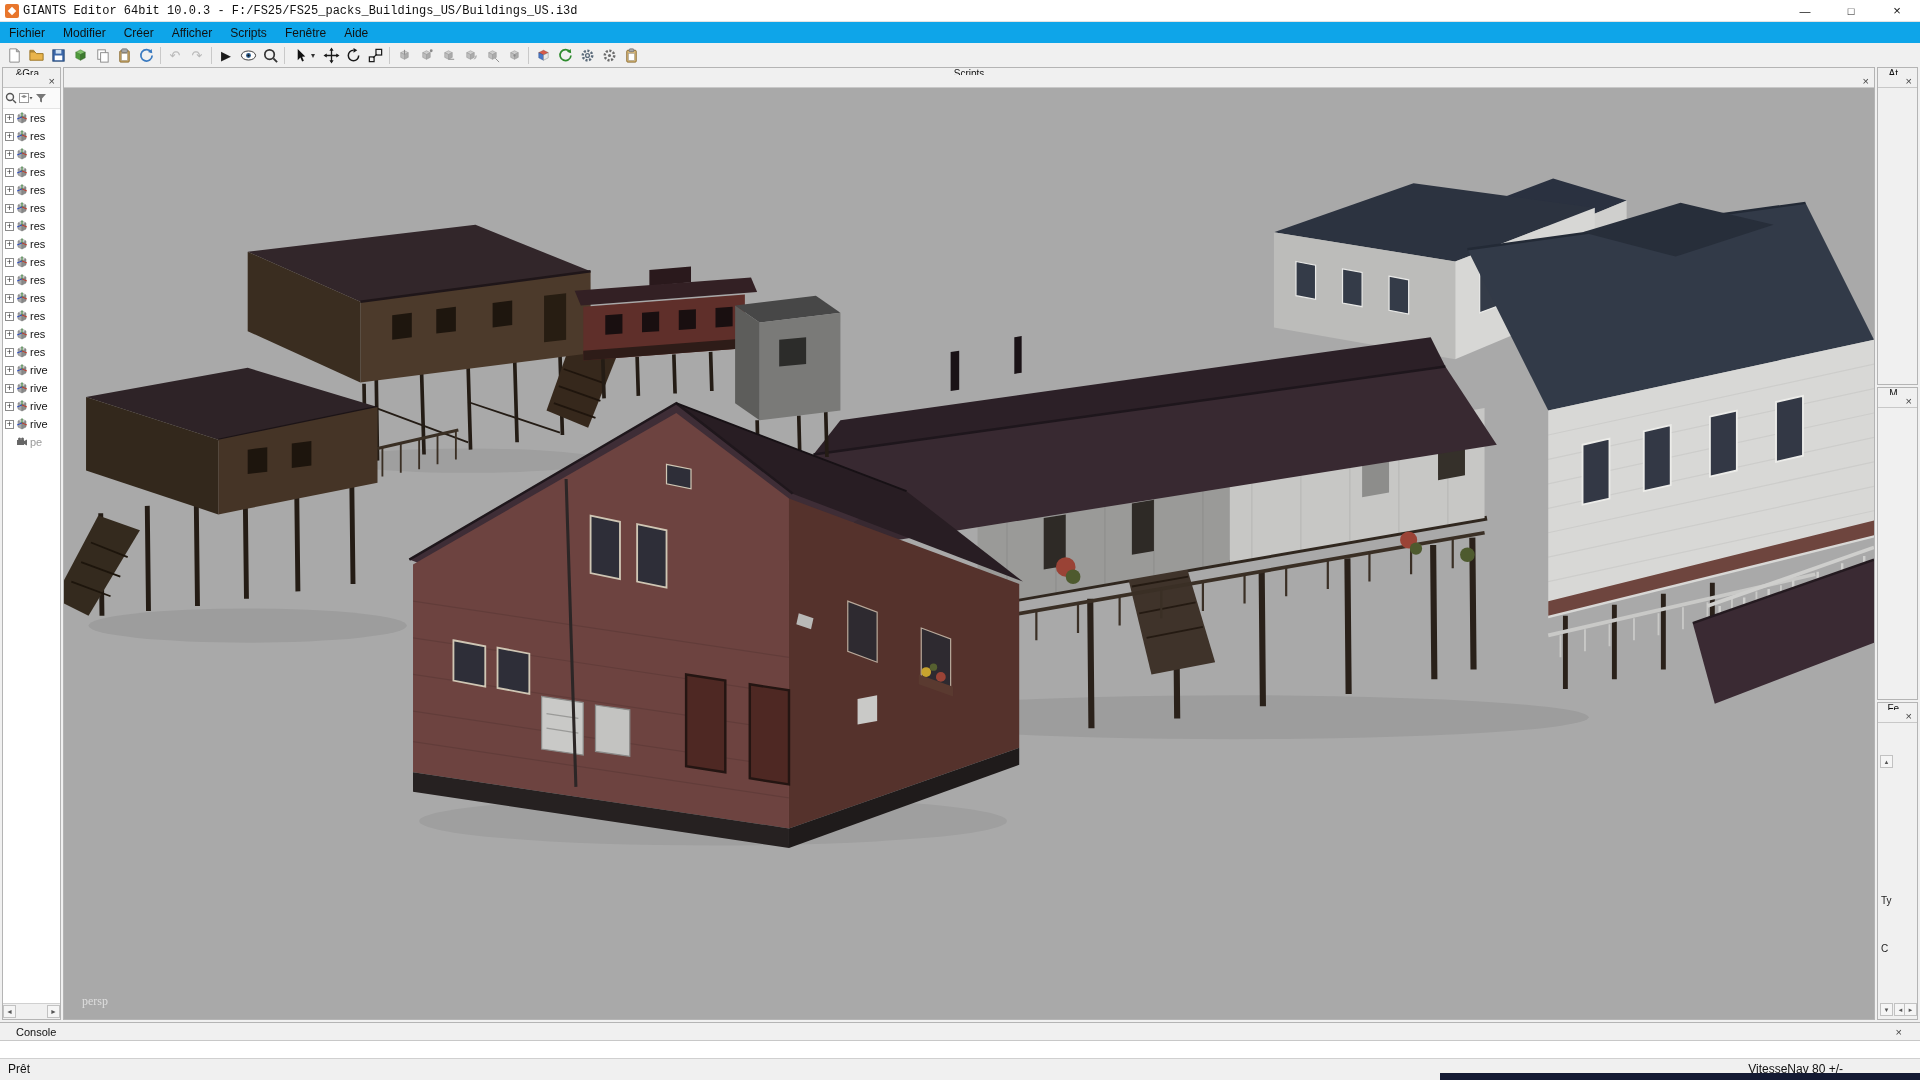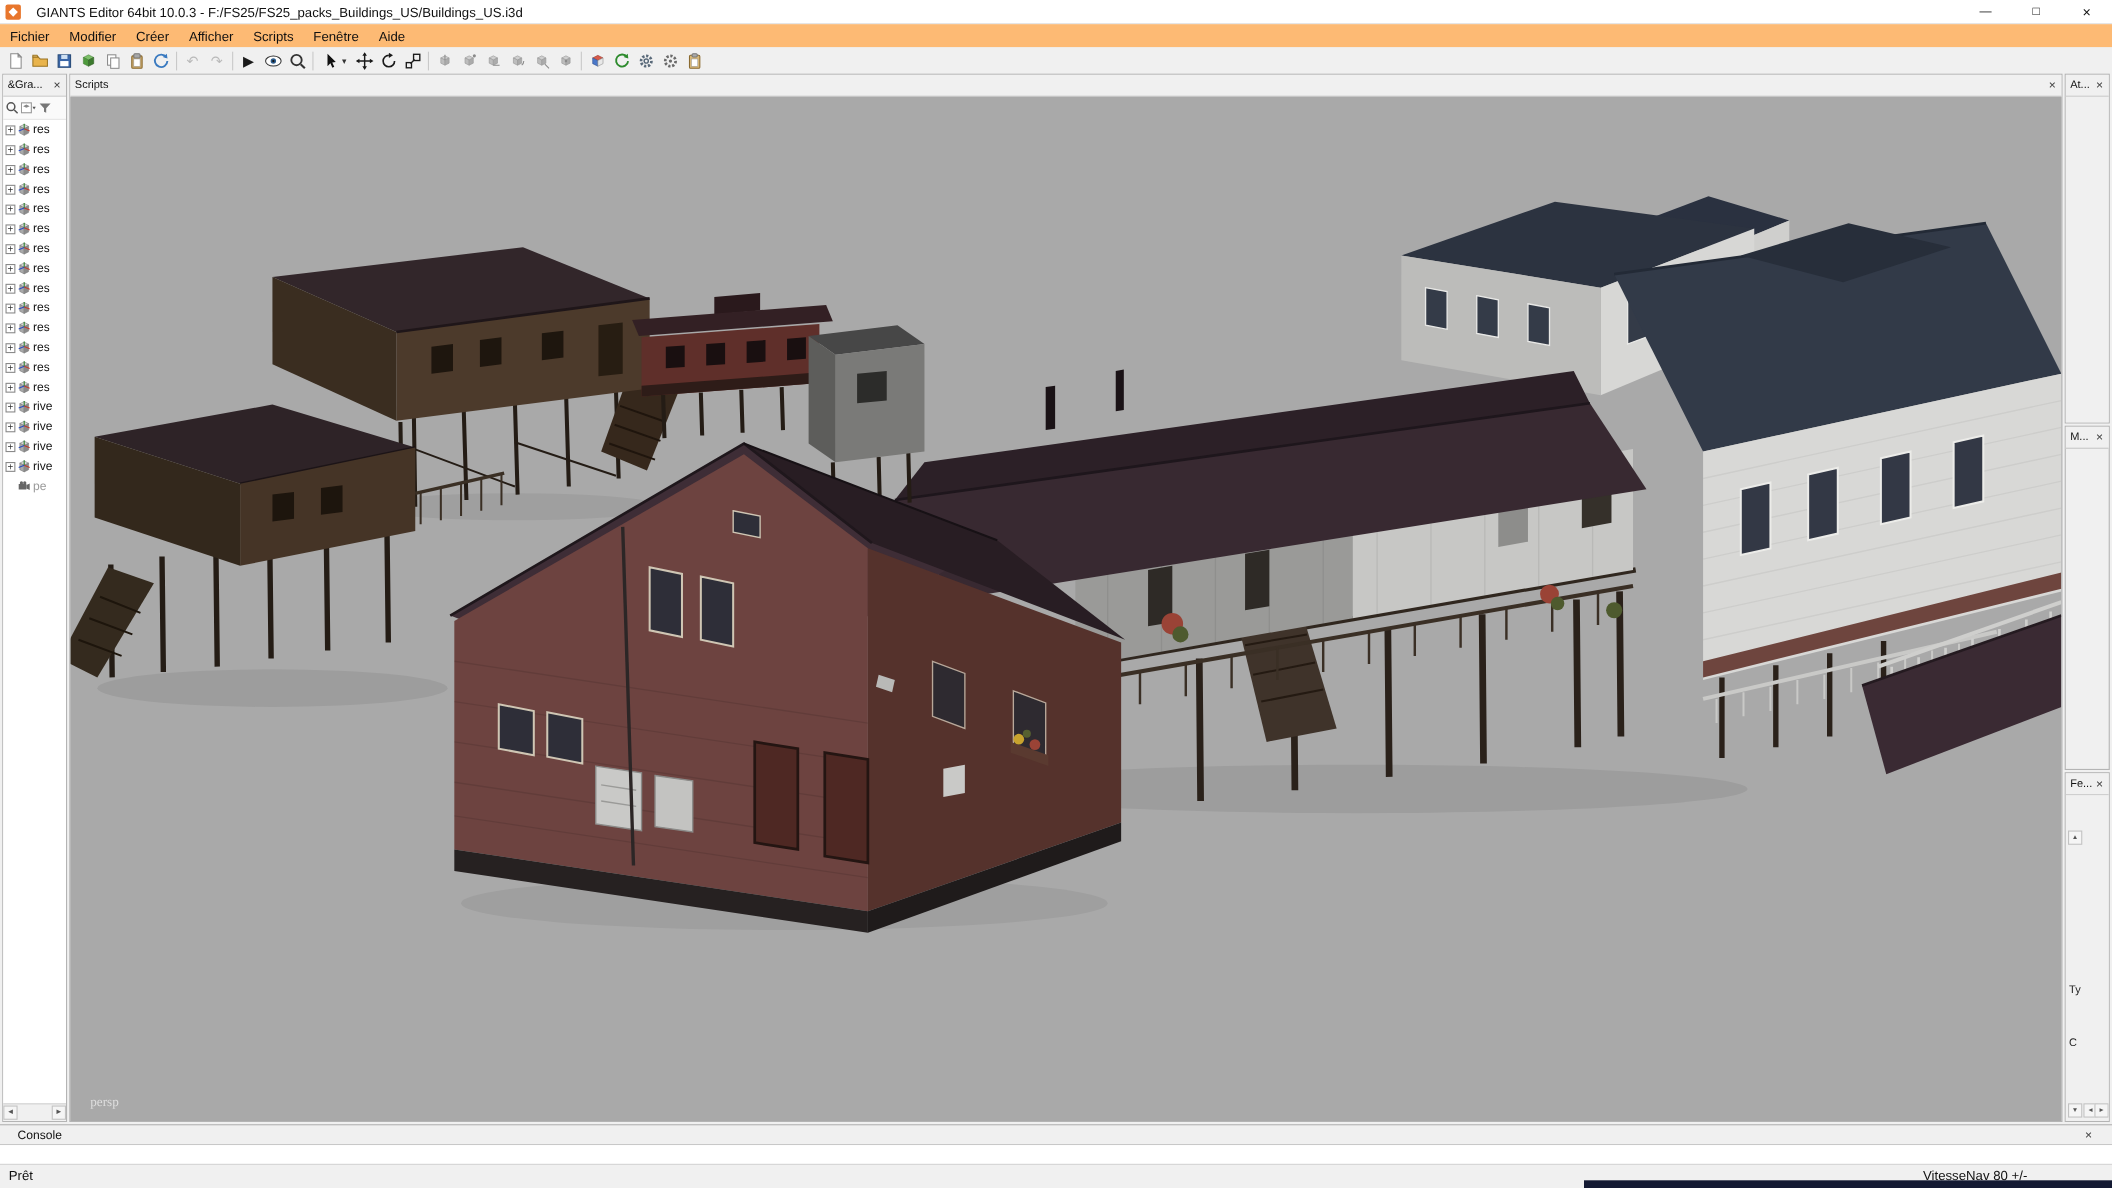--- a/index.html
+++ b/index.html
@@ -5,47 +5,47 @@
   html,body{margin:0;padding:0;background:#555;}
   .app{position:relative;width:1920px;height:1080px;background:#f0f0f0;
        font-family:"Liberation Sans","DejaVu Sans",sans-serif;color:#111;
        overflow:hidden;user-select:none;}
 
   
   .titlebar{position:absolute;left:0;top:0;width:100%;height:22px;background:#ffffff;
             display:flex;align-items:center;border-bottom:1px solid #e3e3e3;box-sizing:border-box;}
   .app-icon{width:14px;height:14px;margin-left:5px;background:#e8762c;border-radius:2px;position:relative;}
   .app-icon::after{content:"";position:absolute;left:4px;top:4px;width:6px;height:6px;background:#fff;transform:rotate(45deg);}
-  .title{margin-left:14px;font-size:12px;white-space:nowrap;}
+  .title{margin-left:4px;font-size:12px;white-space:nowrap;font-family:Liberation Mono, monospace;}
   .win-controls{margin-left:auto;display:flex;height:100%;}
   .win-btn{width:46px;height:100%;display:flex;align-items:center;justify-content:center;
            font-size:11px;background:transparent;border:none;color:#111;padding:0;}
   .win-btn.close-btn{font-size:13px;}
 
   
-  .menubar{position:absolute;left:0;top:22px;width:100%;height:21px;background:#fdba74;
+  .menubar{position:absolute;left:0;top:22px;width:100%;height:21px;background:#0ea5e9;
            display:flex;align-items:center;font-size:12px;}
   .menu-item{padding:0 9px;height:100%;display:flex;align-items:center;}
 
   
   .toolbar{position:absolute;left:0;top:43px;width:100%;height:24px;display:flex;align-items:center;
            padding-left:3px;box-sizing:border-box;background:#f0f0f0;}
   .tb{width:22px;height:22px;min-width:22px;border:none;background:transparent;display:flex;
       align-items:center;justify-content:center;padding:0;}
   .tb.wide{width:32px;min-width:32px;}
   .tb svg{width:17px;height:17px;display:block;}
   .tb .char{font-size:13px;line-height:1;color:#1a1a1a;}
   .tb.disabled .char{color:#b9b9b9;}
   .tb .caret{font-size:8px;color:#333;margin-left:1px;}
   .sep{width:1px;height:17px;background:#c9c9c9;margin:0 3px;}
 
   
   .panel-tab{height:20px;min-height:20px;background:#f0f0f0;border-bottom:1px solid #c8c8c8;
              display:flex;align-items:center;font-size:10px;padding:0 4px;box-sizing:border-box;
-             overflow:hidden;white-space:nowrap;}
+             overflow:hidden;white-space:nowrap;flex-direction:column;}
   .panel-tab .tab-title{overflow:hidden;text-overflow:clip;}
   .panel-tab .close{margin-left:auto;font-size:11px;color:#444;background:none;border:none;padding:0 1px;}
 
   
   .left-panel{position:absolute;left:2px;top:67px;width:59px;height:953px;background:#fff;
               border:1px solid #b4b4b4;box-sizing:border-box;display:flex;flex-direction:column;}
   .search-row{height:20px;min-height:20px;display:flex;align-items:center;gap:2px;padding:0 2px;
               background:#fafafa;border-bottom:1px solid #e4e4e4;}
   .search-row svg{display:block;}
   .tree{flex:1;overflow:hidden;background:#fff;}

